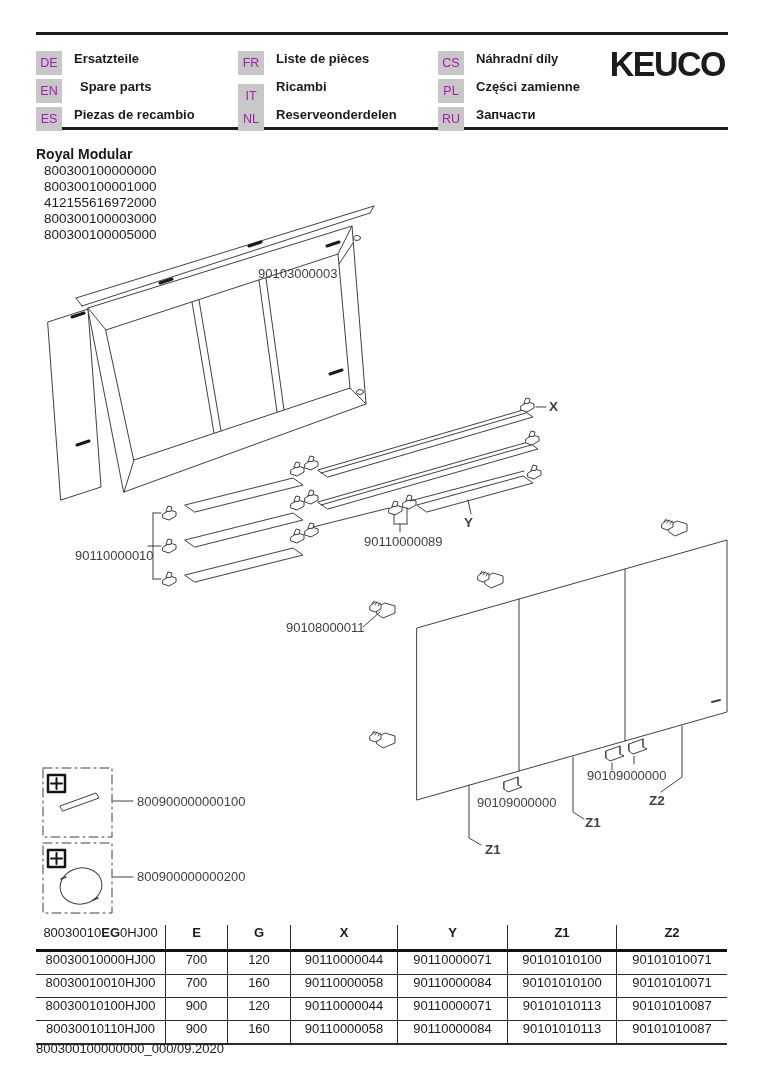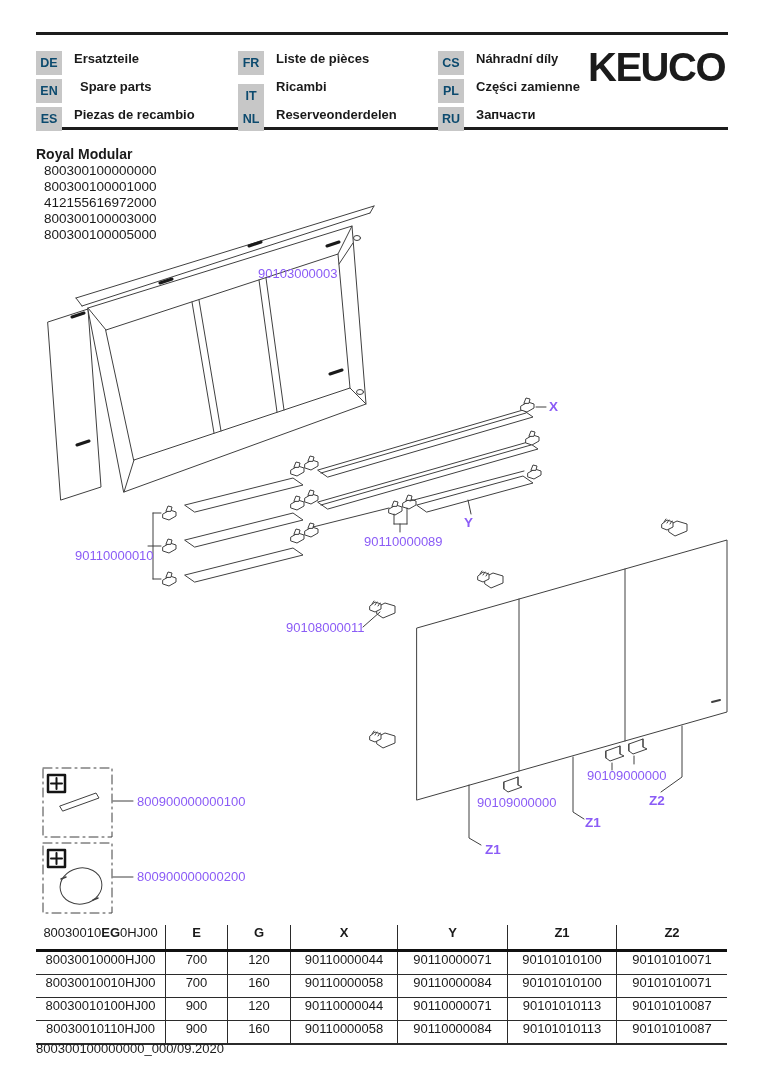--- a/index.html
+++ b/index.html
@@ -1,27 +1,27 @@
 <!DOCTYPE html>
 <html><head>
 <meta charset="utf-8">
 <style>
   html,body{margin:0;padding:0}
   body{width:764px;height:1080px;background:#fff;position:relative;overflow:hidden;
        font-family:"Liberation Sans",sans-serif;color:#1a1a1a;}
   .rule{position:absolute;left:36px;width:692px;height:2.5px;background:#1c1c1c}
-  .badge{position:absolute;width:26px;height:24px;background:#c7c7c7;color:#0c4a6e;
-         font-size:12.5px;font-weight:bold;display:flex;align-items:center;justify-content:center}
+  .badge{position:absolute;width:26px;height:24px;background:#c7c7c7;color:#a21caf;
+         font-size:12.5px;font-weight:normal;display:flex;align-items:center;justify-content:center}
   .lang-label{position:absolute;font-size:13px;font-weight:bold;white-space:nowrap;line-height:16px}
-  .logo{position:absolute;top:44px;right:39px;font-size:40px;font-weight:600;letter-spacing:-1.5px;
+  .logo{position:absolute;top:44px;right:39px;font-size:34px;font-weight:600;letter-spacing:-1.5px;
         transform:scaleY(1.02);transform-origin:top right;color:#1b1b1b}
   .product-name{position:absolute;left:36px;top:146px;font-size:14px;font-weight:bold}
   .model-number{position:absolute;left:44px;font-size:13.5px;line-height:16px;white-space:nowrap}
   svg.diagram{position:absolute;left:0;top:0;width:764px;height:1080px}
-  .plabel{position:absolute;font-size:13px;white-space:nowrap;color:#8b5cf6}
+  .plabel{position:absolute;font-size:13px;white-space:nowrap;color:#404040}
   .plabel.b{font-weight:bold;font-size:13.5px}
   .table{position:absolute;left:36px;top:925px;width:691px;font-size:13px}
   .tr{display:grid;grid-template-columns:130px 62px 63px 107px 110px 109px 110px;
       height:22px;border-bottom:1.5px solid #2b2b2b}
   .tr.th{height:24px;border-bottom:3px solid #111}
   .tr.last{border-bottom:2px solid #2b2b2b}
   .td{display:flex;align-items:flex-start;justify-content:center;border-right:1.4px solid #2b2b2b;
       white-space:nowrap;overflow:hidden}
   .td.c6{border-right:none}
   .tr.th .td{font-weight:bold}

